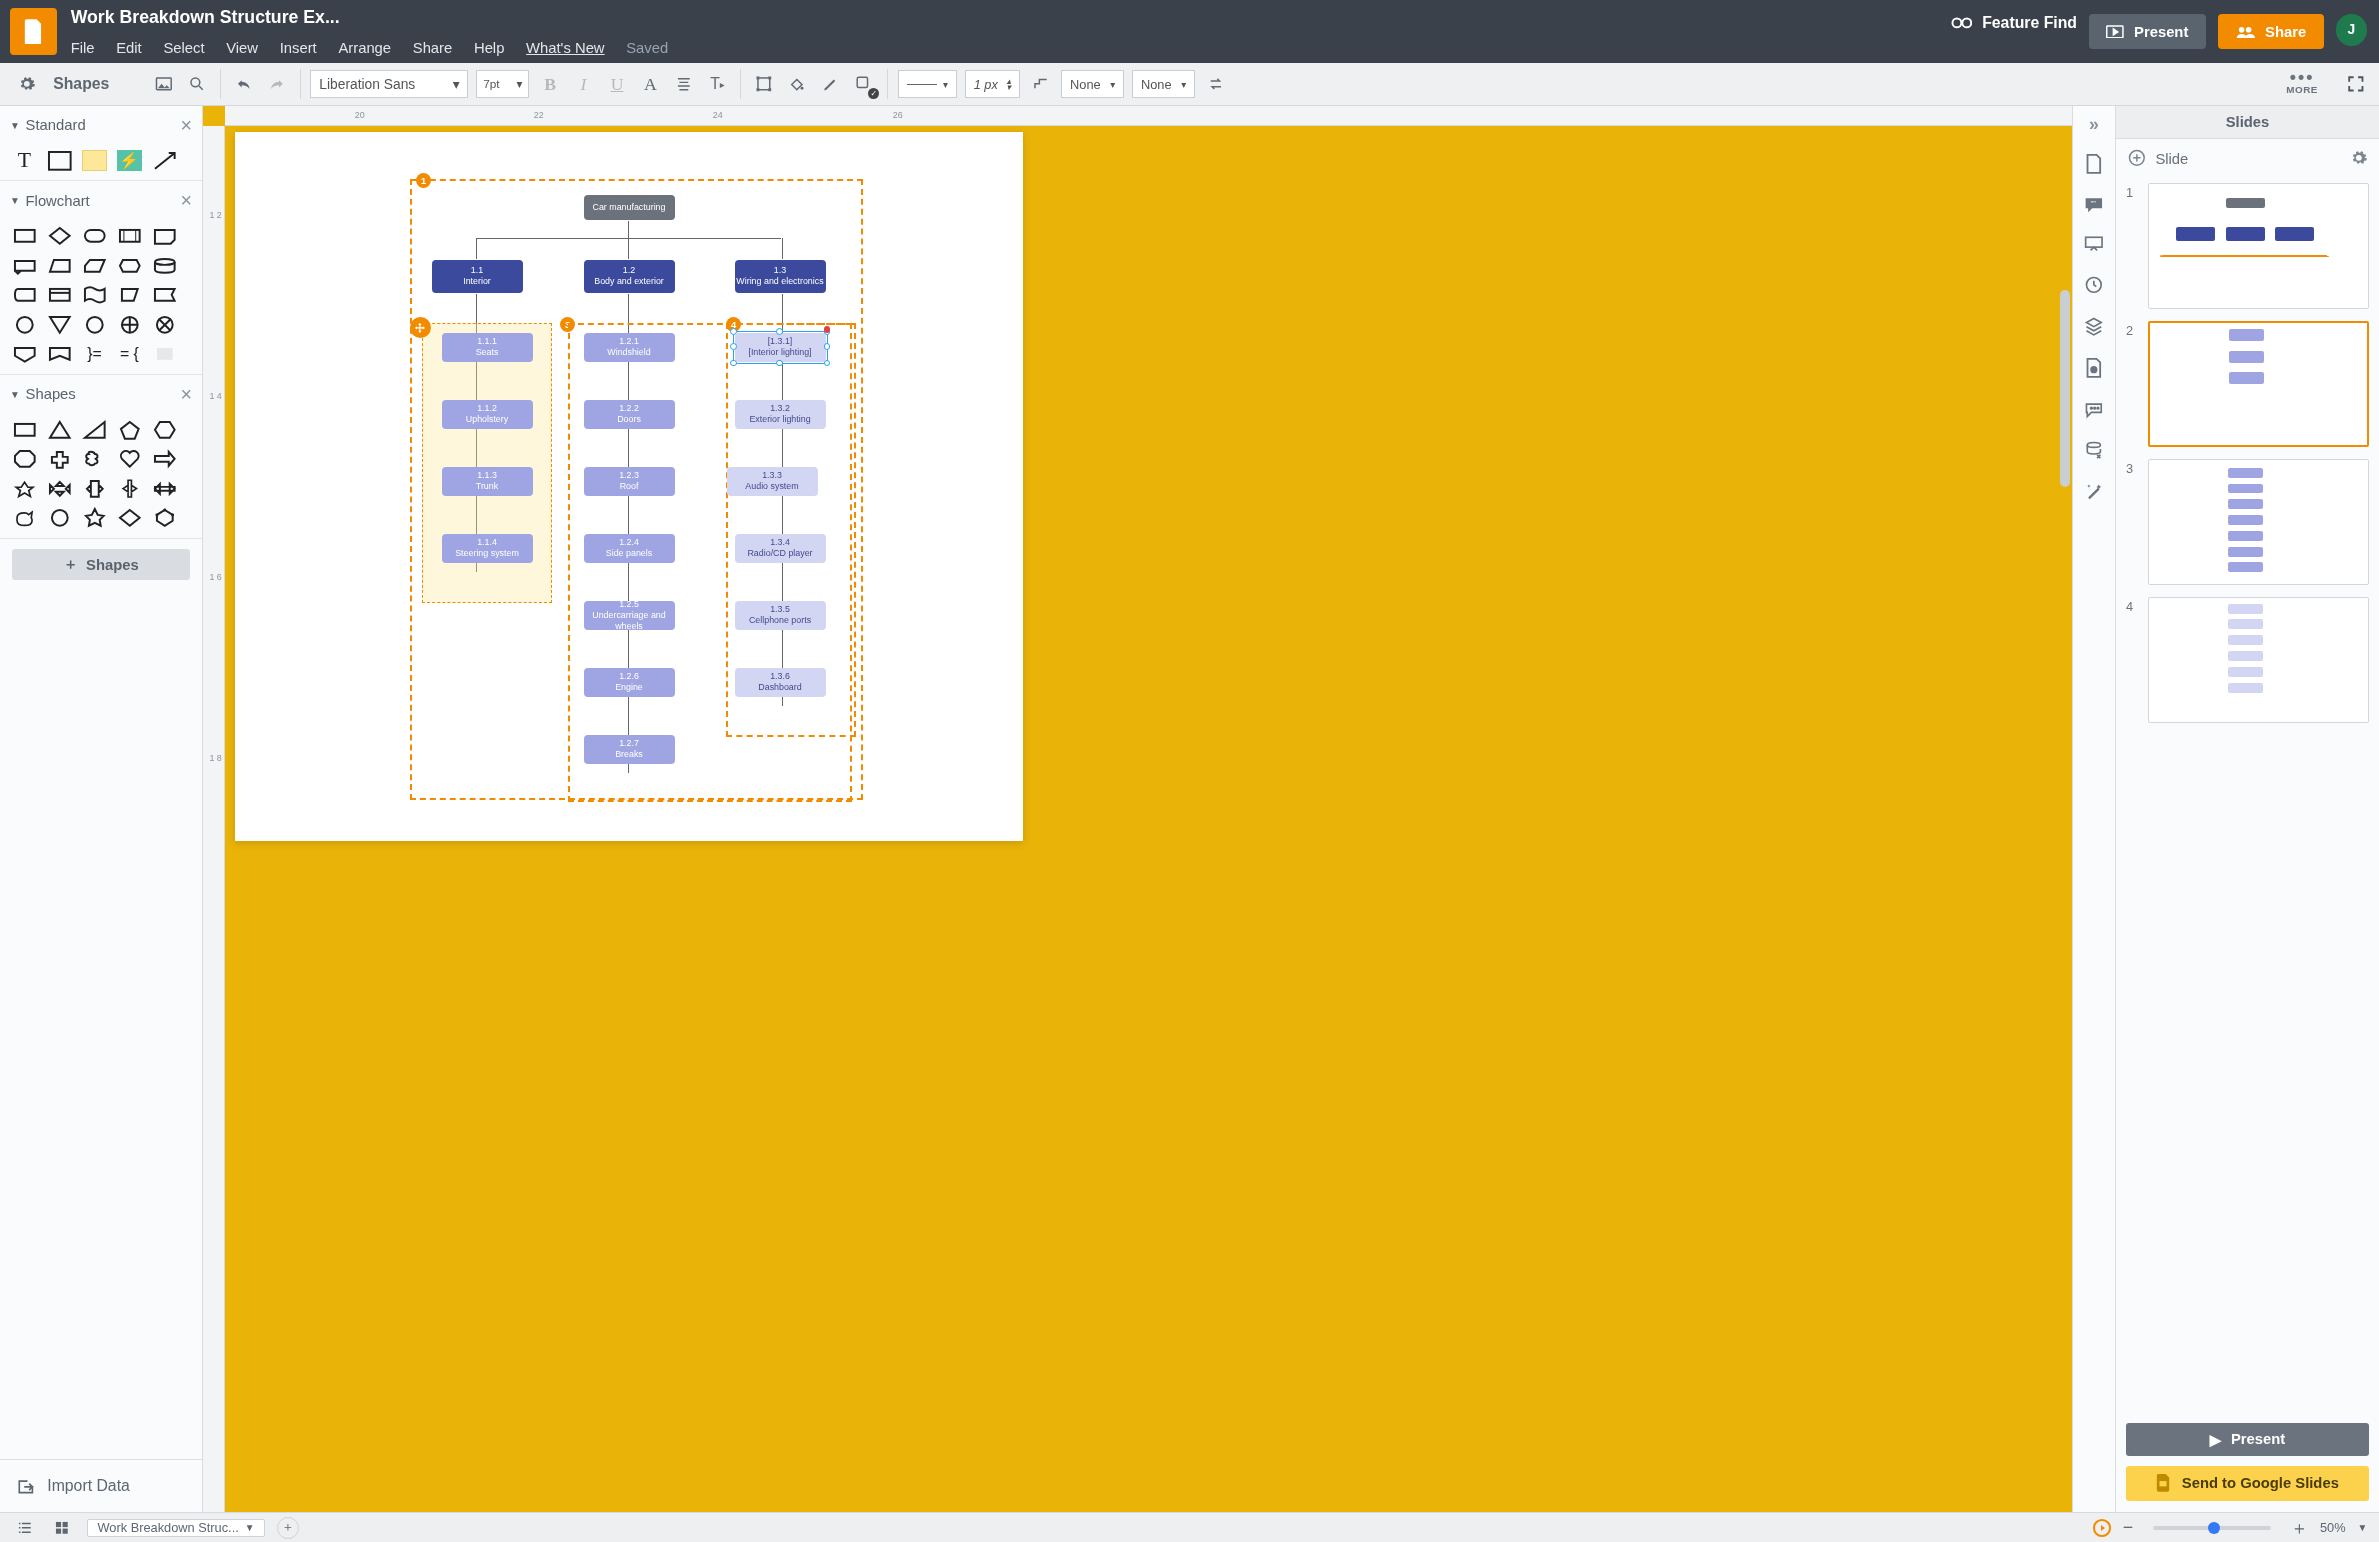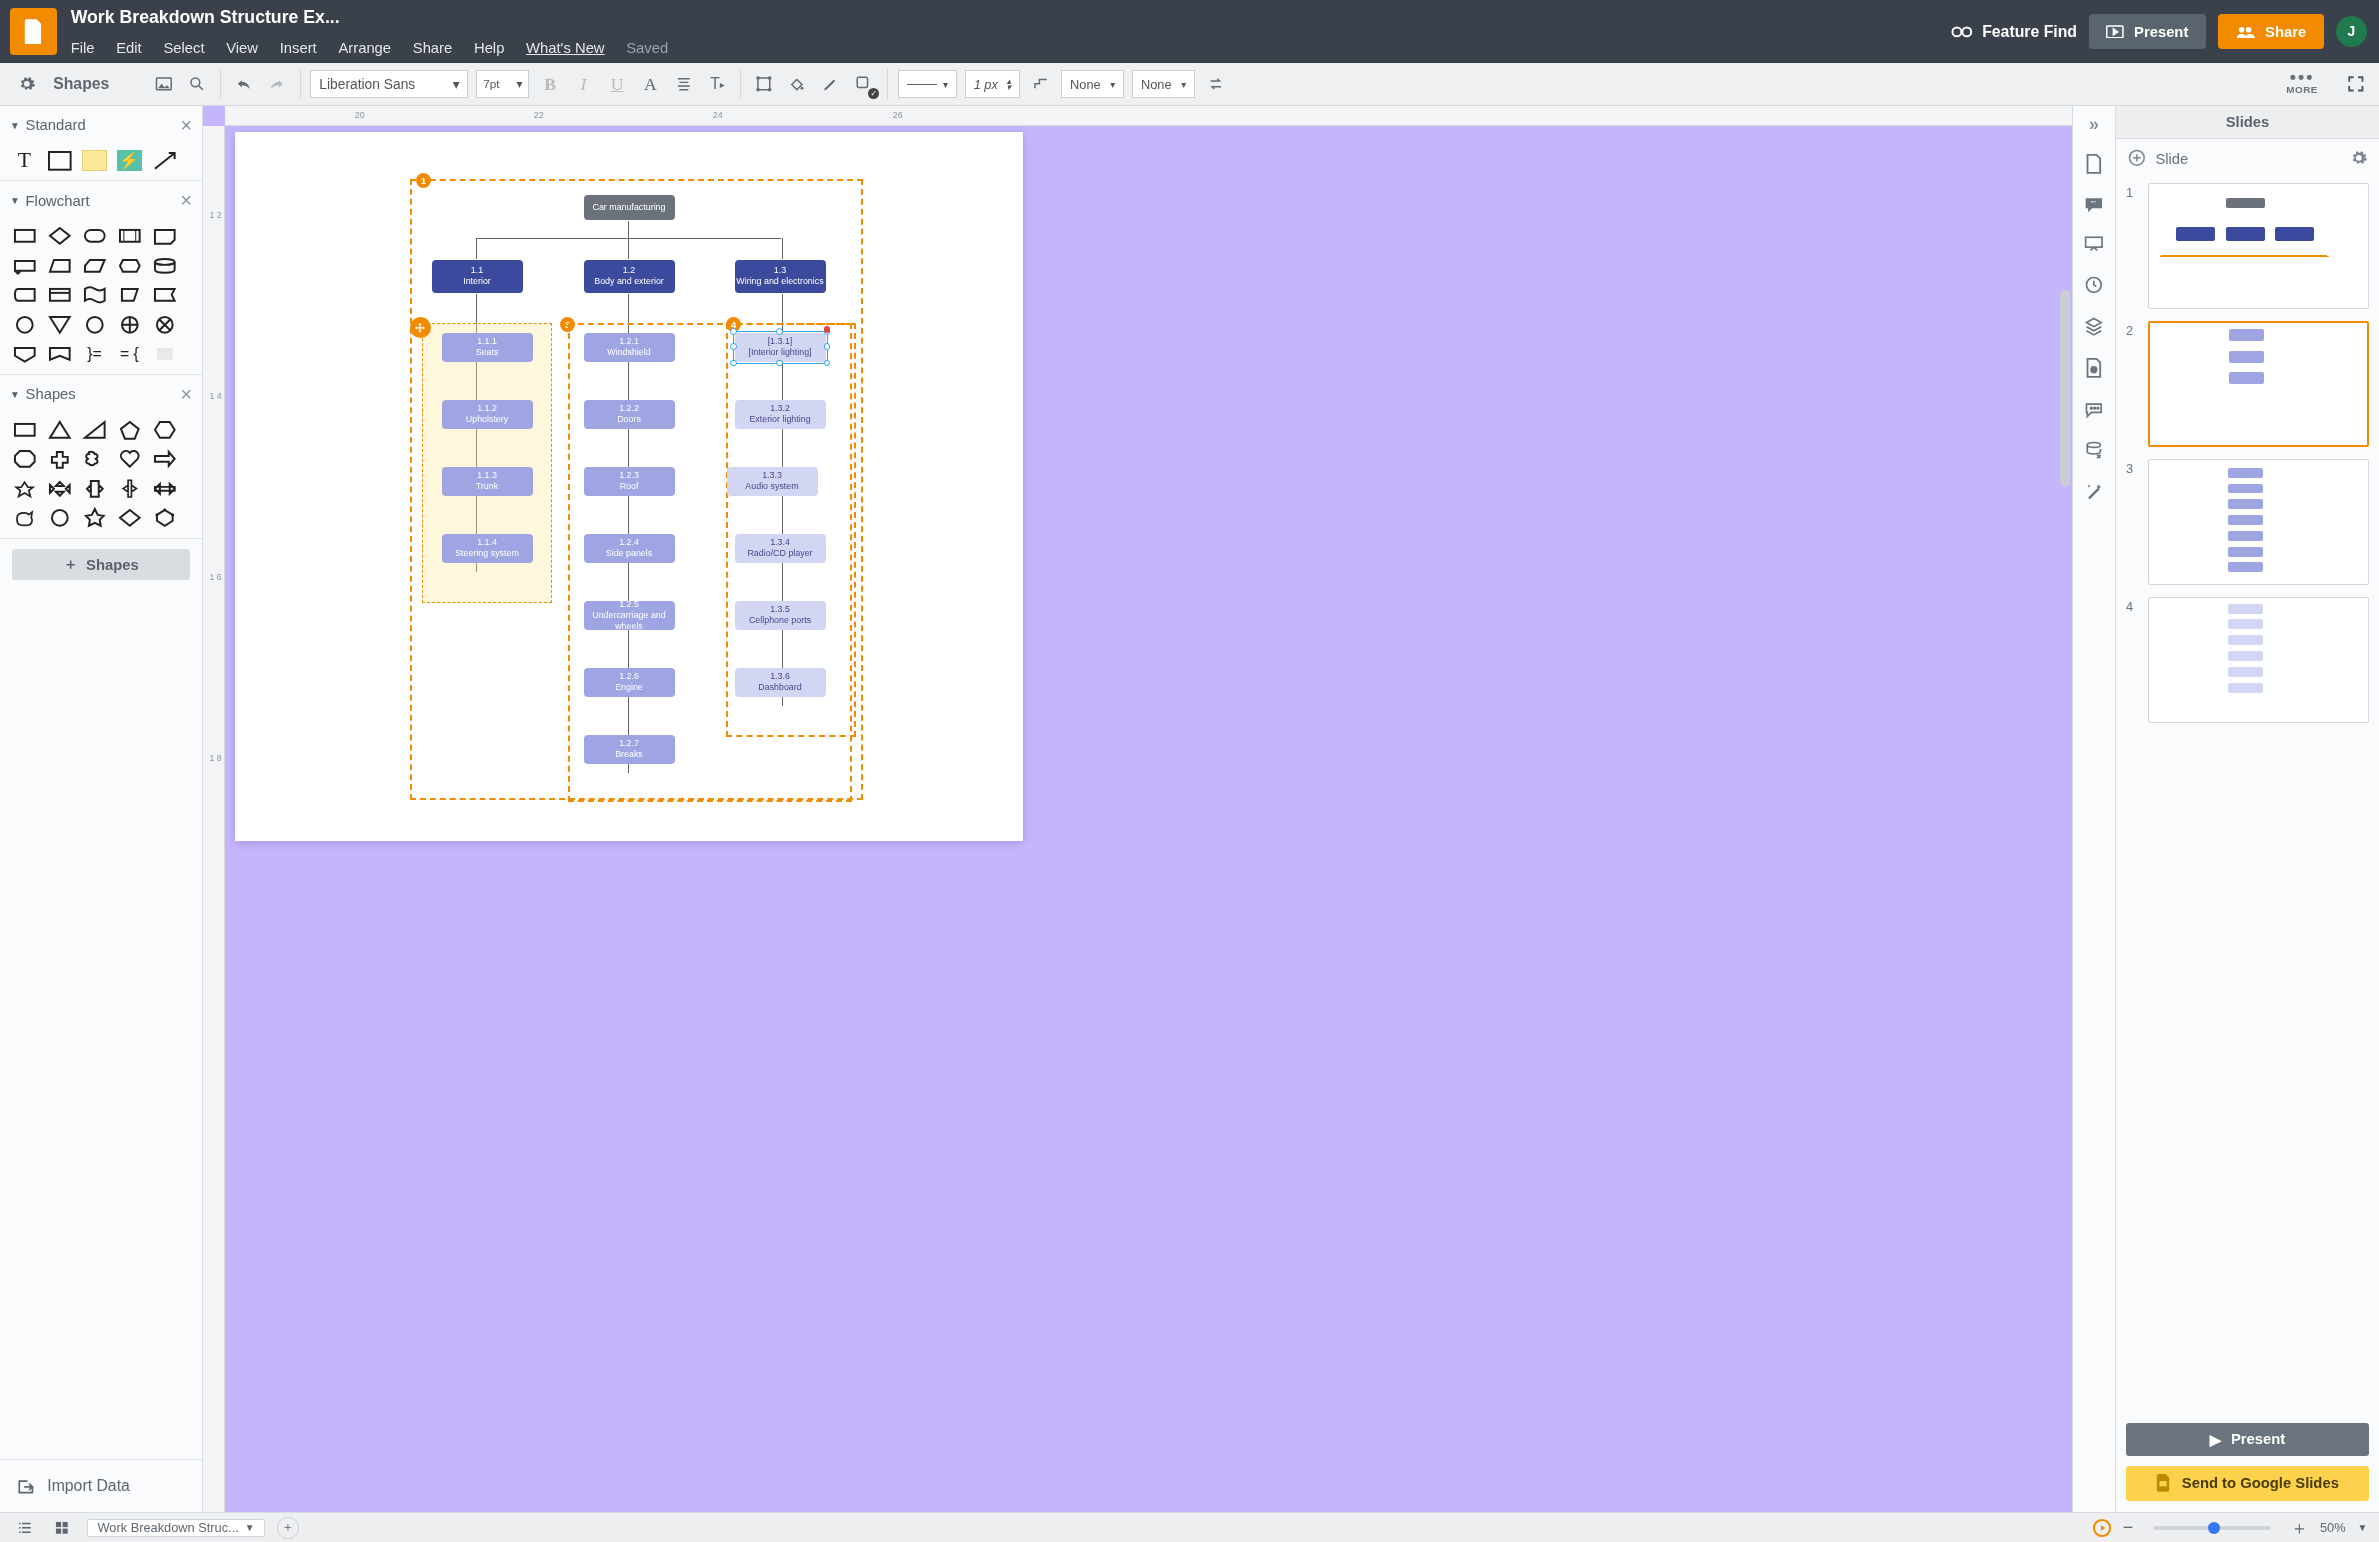--- a/index.html
+++ b/index.html
@@ -23,21 +23,21 @@
   margin-right: 13.8px;
 }
 .doc-icon svg { width: 21.7px; height: 25.6px; fill: #fff; }
 .title-area { display: flex; flex-direction: column; gap: 10px; }
 .doc-title { font-size: 17.7px; font-weight: 700; color: #fff; }
 .menus { display: flex; gap: 21.7px; margin-top: 2px; }
 .menu-item { font-size: 14.8px; color: #e4e6e9; cursor: pointer; }
 .menu-item.underline { text-decoration: underline; }
 .menu-item.saved { color: #9aa3ae; }
 
-.top-right { margin-left: auto; display: flex; align-items: center; gap: 11.8px; }
+.top-right { margin-left: auto; display: flex; align-items: flex-start; gap: 11.8px; }
 .feature-find { display: flex; align-items: center; gap: 9.9px; color: #fff; font-size: 15.8px; font-weight: 600; cursor: pointer; }
 .btn { height: 35px; border-radius: 3.9px; display: flex; align-items: center; gap: 9.9px; padding: 0 17.7px; font-weight: 700; font-size: 14.8px; cursor: pointer; }
 .btn-present { background: #5a646f; color: #fff; }
 .btn-share { background: #f38b00; color: #fff; }
 .avatar { width: 31.5px; height: 31.5px; border-radius: 50%; background: #1f7a4d; color: #fff; display: flex; align-items: center; justify-content: center; font-size: 13.8px; font-weight: 600; }
 
 
 .toolbar {
   height: 43px;
   background: #eef0f1;
@@ -75,21 +75,21 @@
 .sticky { background: #fde89a; border: 1px solid #e8cf6f; width: 25.6px; height: 21.7px; }
 .bolt { background: #56c3a8; width: 25.6px; height: 21.7px; display: flex; align-items: center; justify-content: center; color: #fff; font-weight: 700; }
 
 .lp-shapes-btn-row { padding: 9.9px 11.8px; }
 .lp-shapes-btn { background: #d9dde1; color: #5a636d; height: 31.5px; border-radius: 3px; display: flex; align-items: center; justify-content: center; gap: 7.9px; font-size: 14.8px; font-weight: 600; cursor: pointer; }
 
 .lp-spacer { flex: 1; }
 .lp-import { height: 53px; border-top: 1px solid #dcdfe3; display: flex; align-items: center; gap: 11.8px; padding: 0 15.8px; color: #5c6670; font-size: 15.8px; cursor: pointer; }
 
 
-.canvas-wrap { flex: 1; position: relative; overflow: hidden; background: #c4b5fd; }
+.canvas-wrap { flex: 1; position: relative; overflow: hidden; background: #eab308; }
 .ruler-h { position: absolute; top: 0; left: 21.7px; right: 0; height: 19.7px; background: #f3f4f6; border-bottom: 1px solid #d7dadd; font-size: 8.9px; color: #8c949e; }
 .ruler-h span { position: absolute; top: 3.9px; transform: translateX(-7.9px); }
 .ruler-v { position: absolute; top: 19.7px; left: 0; width: 21.7px; bottom: 0; background: #f3f4f6; border-right: 1px solid #d7dadd; font-size: 8.9px; color: #8c949e; }
 .ruler-v span { position: absolute; left: 3px; width: 15.8px; text-align: right; line-height: 1; }
 .canvas-page { position: absolute; top: 25.6px; left: 31.5px; width: 788px; height: 709px; background: #fff; box-shadow: 0 2px 7.9px rgba(0,0,0,.15); }
 
 .wbs-node { position:absolute; border-radius:3.9px; font-size:8.9px; color:#fff; display:flex; flex-direction:column; align-items:center; justify-content:center; text-align:center; line-height:1.25; padding: 2px 0; }
 .wbs-root { background:#6b727c; width:91px; height:25.6px; left:349px; top:63px; }
 .wbs-l1 { background:#3b4a9d; width:91px; height:33px; }
 .wbs-l2 { background:#9fa5e3; color:#fff; width:91px; height:29.6px; }

